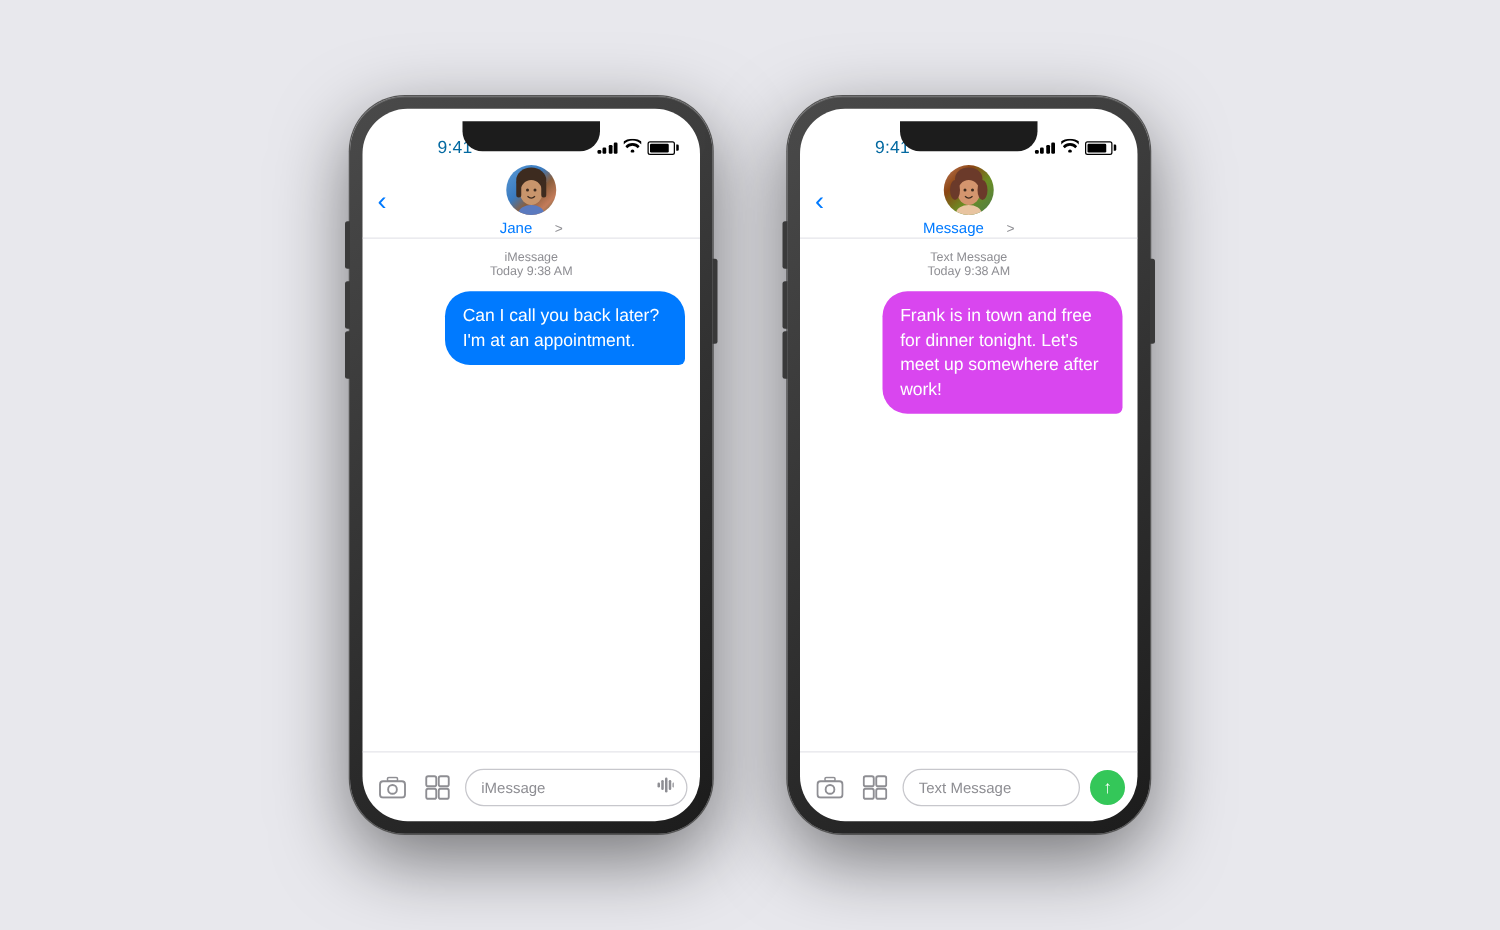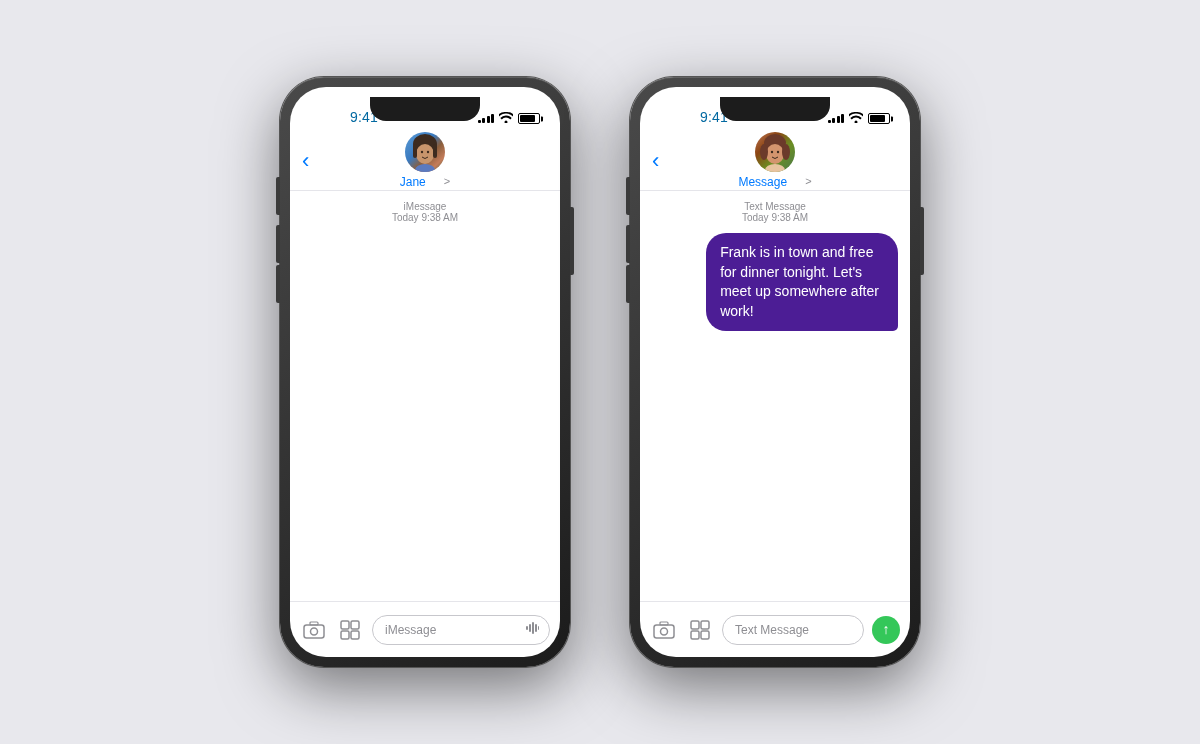--- a/index.html
+++ b/index.html
@@ -201,21 +201,21 @@
       align-items: center;
       justify-content: center;
       overflow: hidden;
       position: relative;
     }
 
     .contact-name {
       font-size: 12px;
       color: #007aff;
       display: flex;
-      align-items: flex-start;
+      align-items: flex-end;
       gap: 18px;
     }
 
     .chevron-right {
       font-size: 11px;
       color: #8e8e93;
     }
 
     
     .messages-area {
@@ -252,21 +252,21 @@
       line-height: 1.4;
       color: #fff;
     }
 
     .bubble-blue {
       background: #007aff;
       border-bottom-right-radius: 5px;
     }
 
     .bubble-green {
-      background: #4c1d95;
+      background: #d946ef;
       border-bottom-right-radius: 5px;
       margin-left: 16px;
     }
 
     
     .input-area {
       height: 56px;
       border-top: 1px solid #e5e5ea;
       display: flex;
       align-items: center;
@@ -390,20 +390,25 @@
         <span>Jane</span>
         <span class="chevron-right">&gt;</span>
       </div>
     </div>
 
     <div class="messages-area">
       <div class="message-timestamp">
         <span class="message-type-label">iMessage</span>
         <span>Today 9:38 AM</span>
       </div>
+      <div class="message-bubble-wrapper">
+        <div class="message-bubble bubble-blue">
+          <span>Can I call you back later? I'm at an appointment.</span>
+        </div>
+      </div>
     </div>
 
     <div class="input-area">
       <div class="input-icon-btn">
         <svg width="22" height="18" viewBox="0 0 22 18" fill="none">
           <rect x="1" y="4" width="20" height="13" rx="2.5" stroke="#8e8e93" stroke-width="1.5"></rect>
           <circle cx="11" cy="10.5" r="3.5" stroke="#8e8e93" stroke-width="1.5"></circle>
           <rect x="7" y="1" width="8" height="3" rx="1" stroke="#8e8e93" stroke-width="1.2"></rect>
         </svg>
       </div>

